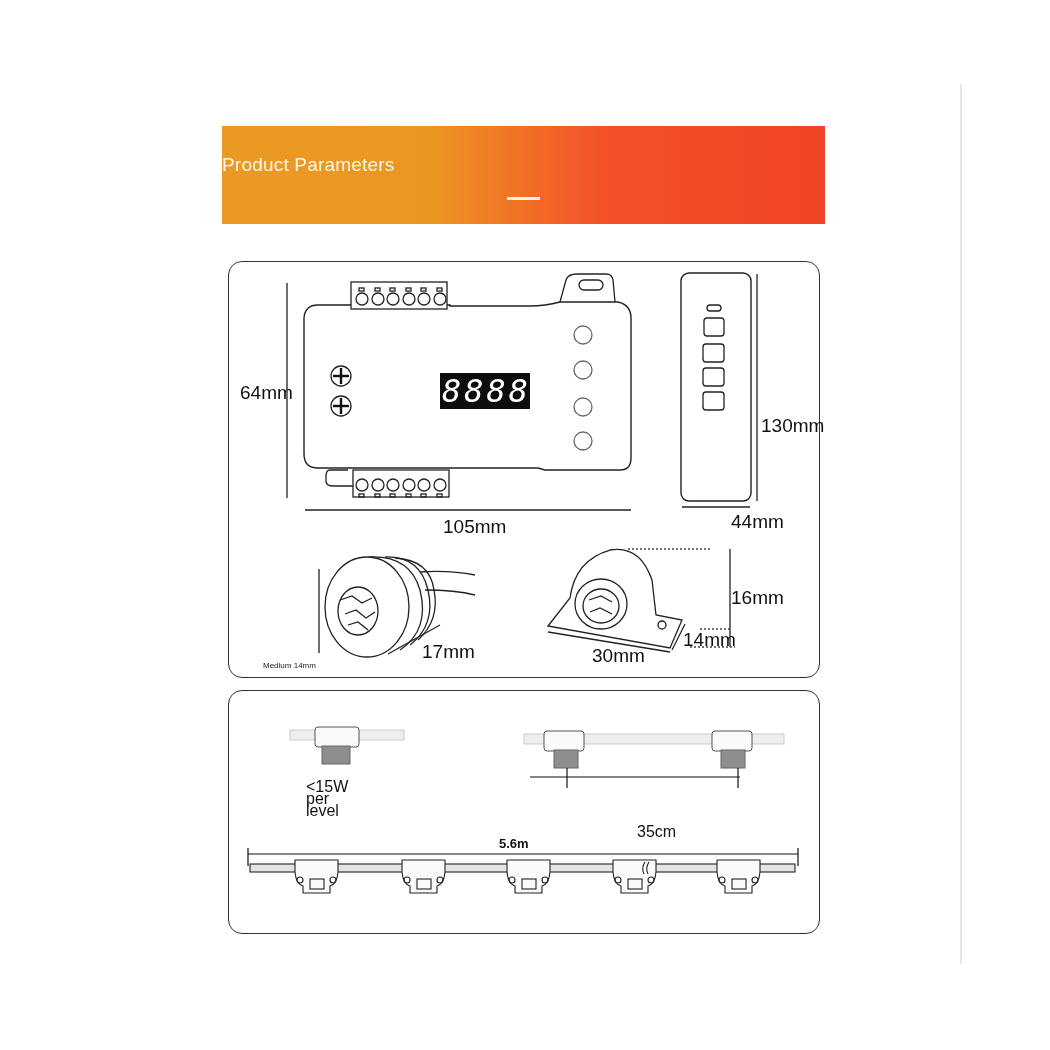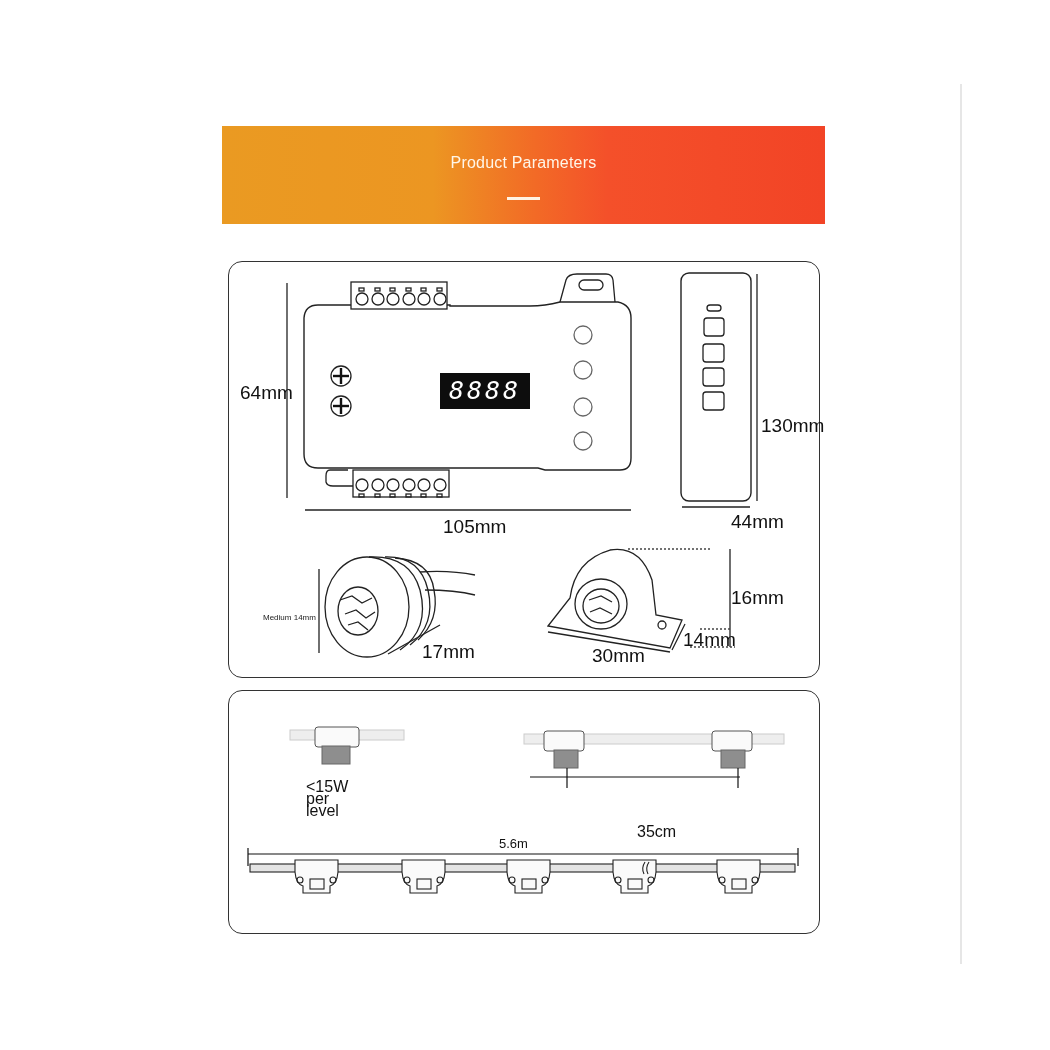--- a/index.html
+++ b/index.html
@@ -1,26 +1,26 @@
 <!DOCTYPE html>
 <html><head>
 <meta charset="utf-8">
 <style>
   html, body { margin:0; padding:0; background:#ffffff; }
   body { width:1050px; height:1050px; position:relative; overflow:hidden; font-family:"Liberation Sans", sans-serif; color:#111; }
   .right-rule { position:absolute; left:960px; top:84px; width:2px; height:880px; background:#e6e6e6; }
   .banner { position:absolute; left:222px; top:126px; width:603px; height:98px;
     background:linear-gradient(90deg,#ea9a22 0%,#ec9622 35%,#f26a26 52%,#f4502a 64%,#f24426 100%); }
-  .banner-title { position:absolute; left:0; right:0; top:28px; text-align:center; color:#fff6e8; font-size:16px; letter-spacing:0.2px; }
+  .banner-title { position:absolute; left:0; right:0; top:28px; color:#fff6e8; font-size:19px; letter-spacing:0.2px; }
   .banner-underline { position:absolute; left:507px; top:197px; width:33px; height:3px; background:#fff3e4; }
   .panel { position:absolute; border:1.6px solid #333; border-radius:14px; background:#fff; }
   .panel-top { left:228px; top:261px; width:590px; height:415px; }
   .panel-bottom { left:228px; top:690px; width:590px; height:242px; }
   .label { position:absolute; font-size:19px; color:#111; white-space:nowrap; }
-  .label-small { position:absolute; font-size:8px; color:#222; white-space:nowrap; }
+  .label-small { position:absolute; font-size:8px; color:#222; white-space:nowrap;margin-top:48px; }
   svg { position:absolute; left:0; top:0; overflow:visible; }
 </style>
 </head>
 <body>
 
 <div class="right-rule"></div>
 
 <div class="banner">
   <div class="banner-title">Product Parameters</div>
 </div>
@@ -128,21 +128,21 @@
 
 <svg width="1050" height="1050">
   <g stroke="#111" stroke-width="2.4">
     <line x1="333" y1="376" x2="349" y2="376"></line>
       <line x1="341" y1="368" x2="341" y2="384"></line>
     <line x1="333" y1="406" x2="349" y2="406"></line>
       <line x1="341" y1="398" x2="341" y2="414"></line>
   </g>
 </svg>
 
-<div class="label" style="left:442px; top:373px; width:86px; text-align:center; color:#fff; font-family:'DejaVu Sans Mono', monospace; font-size:25px; letter-spacing:3px; font-style:italic; line-height:36px;">8888</div>
+<div class="label" style="left:442px; top:373px; width:86px; text-align:center; color:#fff; font-family:'DejaVu Sans Mono', monospace; font-size:32px; letter-spacing:3px; font-style:italic; line-height:36px;">8888</div>
 
 <div class="label" style="left:240px; top:382px;">64mm</div>
 <div class="label" style="left:443px; top:516px;">105mm</div>
 <div class="label" style="left:761px; top:415px;">130mm</div>
 <div class="label" style="left:699px; top:511px;margin-left:32px;">44mm</div>
 <div class="label-small" style="left:263px; top:613px;">Medium 14mm</div>
 <div class="label" style="left:411px; top:641px;margin-left:11px;">17mm</div>
 <div class="label" style="left:731px; top:587px;">16mm</div>
 <div class="label" style="left:683px; top:629px;">14mm</div>
 <div class="label" style="left:592px; top:645px;">30mm</div>
@@ -197,13 +197,13 @@
         <circle cx="651" cy="880" r="3"></circle>
       <circle cx="722" cy="880" r="3"></circle>
         <circle cx="755" cy="880" r="3"></circle>
       <path d="M644 874 Q641 868 645 862 M648 874 Q645 868 649 862"></path>
     </g>
   </g>
 </svg>
 
 <div class="label" style="left:306px; top:781px; width:58px; white-space:normal; font-size:16px; line-height:12px;">&lt;15W per level</div>
 <div class="label" style="left:637px; top:823px; font-size:16px;">35cm</div>
-<div class="label" style="left:499px; top:836px; font-size:13px;">5.6m</div>
+<div class="label" style="left:499px; top:836px; font-size:13px;font-weight:bold;">5.6m</div>
 
 </body></html>

